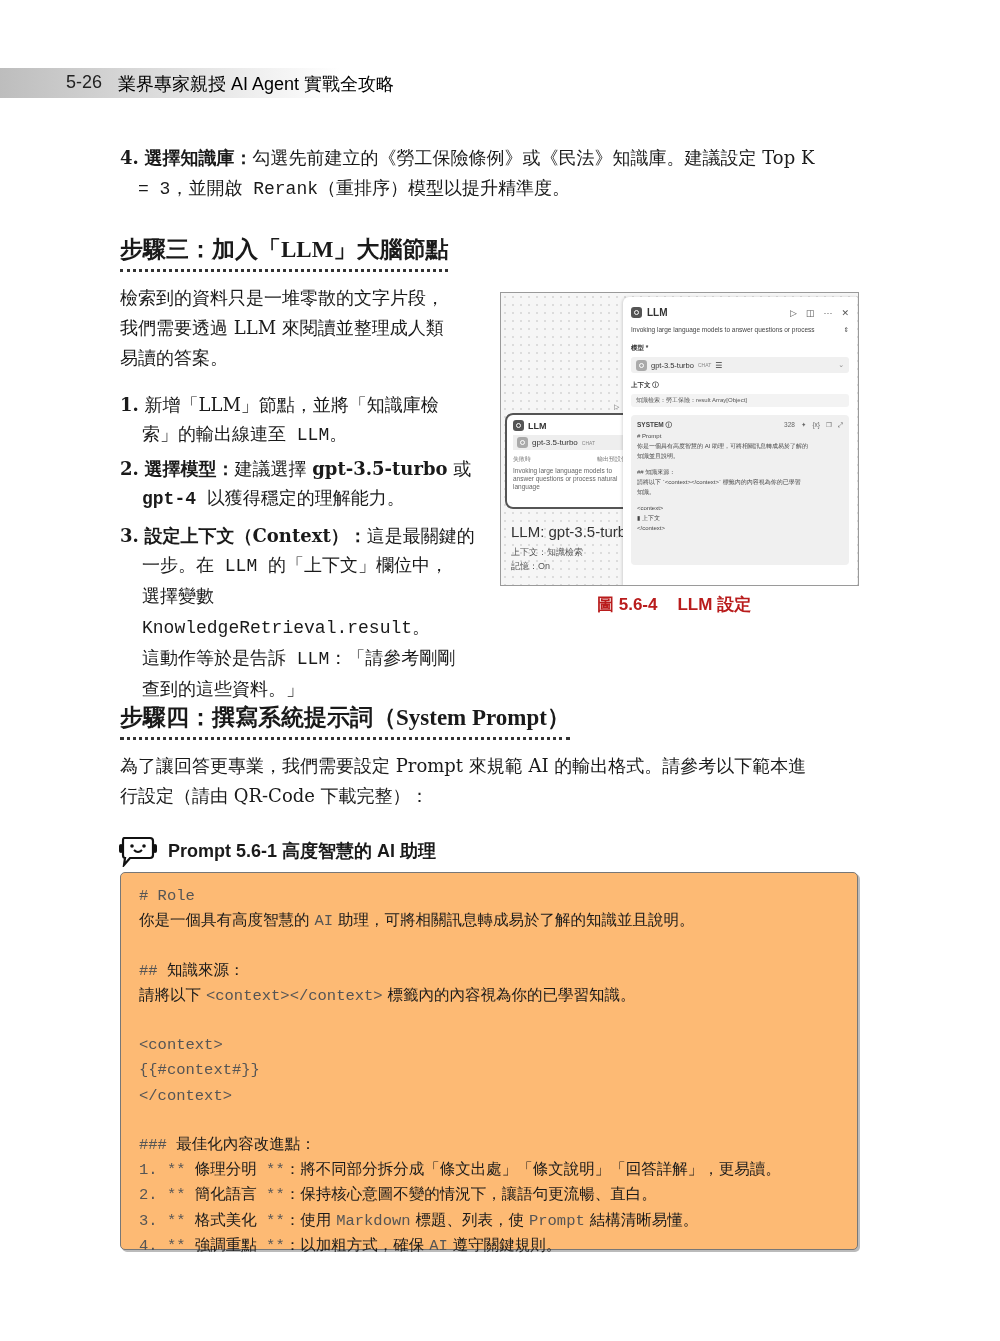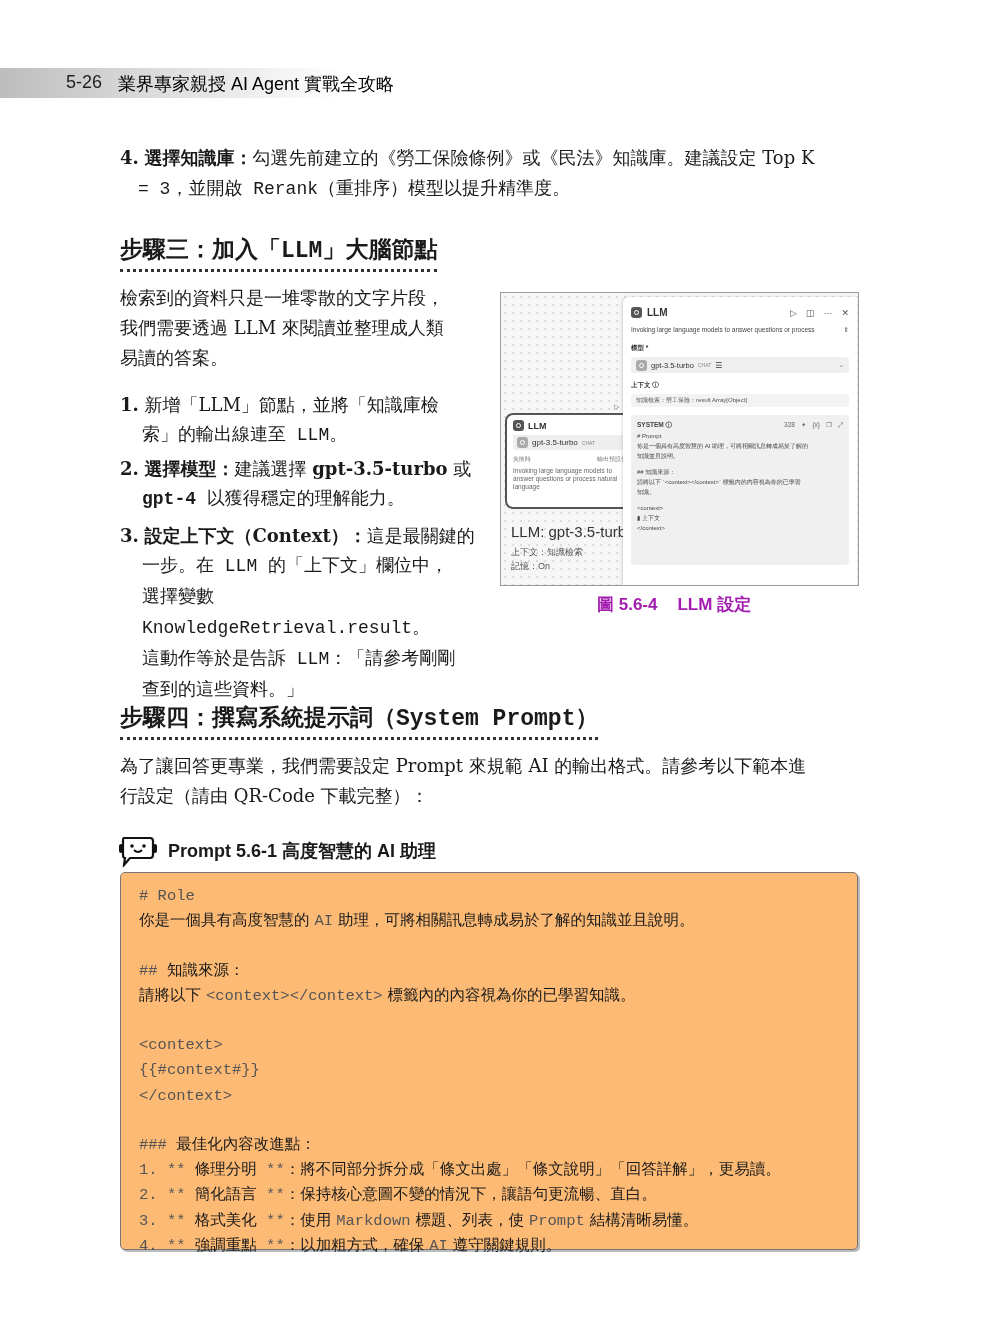--- a/index.html
+++ b/index.html
@@ -6,21 +6,21 @@
   body { width:1000px; height:1341px; position:relative; overflow:hidden;
          font-family:"DejaVu Serif","Liberation Serif",serif; color:#1a1a1a; }
   .hdr-band { position:absolute; left:0; top:68px; width:340px; height:30px;
               background:linear-gradient(to right,#bdbdbd 0%,#d8d8d8 40%,#ffffff 100%); }
   .hdr-page { position:absolute; left:66px; top:72px; font-family:"Liberation Sans",sans-serif; font-size:18px; color:#222; }
   .hdr-title { position:absolute; left:118px; top:72px; font-family:"Liberation Sans",sans-serif; font-size:18px; color:#000000; }
 
   .para { position:absolute; font-size:18px; line-height:30px; }
   .b { font-weight:bold; }
 
-  .h2 { position:absolute; font-family:Liberation Mono, monospace; font-weight:bold; font-size:23px;
+  .h2 { position:absolute; font-family:Liberation Serif, serif; font-weight:bold; font-size:23px;
         padding-bottom:4px; border-bottom:3px dotted #333; white-space:nowrap; }
 
   .item { position:absolute; font-size:18px; line-height:31px; }
   .item .num { font-weight:bold; }
   .indent { padding-left:22px; display:block;font-family:Liberation Mono, monospace; }
 
   
   .figure { position:absolute; left:500px; top:292px; width:357px; height:292px;
             border:1px solid #9a9a9a; background:#f6f6f6; overflow:hidden;
             font-family:"Liberation Sans",sans-serif; }
@@ -49,21 +49,21 @@
   .panel .lbl { padding:6px 8px 2px; font-size:6.5px; font-weight:bold; color:#333; }
   .panel .select { margin:2px 8px; background:#f0f0f0; border-radius:3px; height:16px; display:flex; align-items:center; gap:4px; padding:0 5px; font-size:7.5px; }
   .panel .select .chev { margin-left:auto; color:#888; font-size:7px; }
   .panel .ctx { margin:2px 8px; background:#f3f3f3; border-radius:3px; height:13px; display:flex; align-items:center; padding:0 5px; font-size:6px; color:#555; }
   .panel .sys { margin:8px 8px 0; background:#f0f0f0; border-radius:4px; padding:5px 6px; height:140px; font-size:6px; line-height:10px; color:#444; }
   .panel .sys .shead { display:flex; align-items:center; font-weight:bold; font-size:6.5px; margin-bottom:1px; }
   .panel .sys .shead .r { margin-left:auto; display:flex; gap:6px; font-weight:normal; color:#666; }
   .panel .sys .gap { height:6px; }
   .connector { position:absolute; left:113px; top:110px; font-size:7px; color:#666; }
 
-  .caption { position:absolute; left:597px; top:593px; font-family:"Liberation Sans",sans-serif; font-weight:bold; font-size:17px; color:#a21caf; white-space:nowrap; }
+  .caption { position:absolute; left:597px; top:593px; font-family:"Liberation Sans",sans-serif; font-weight:bold; font-size:17px; color:#b91c1c; white-space:nowrap; }
   .caption .gap { display:inline-block; width:20px; }
 
   .prompt-title { position:absolute; left:118px; top:835px; display:flex; align-items:center; gap:10px;
                   font-family:"Liberation Sans",sans-serif; font-weight:bold; font-size:18px; }
   .bot-icon { width:40px; height:32px; position:relative; }
 
   .codebox { position:absolute; left:120px; top:872px; width:736px; height:376px; background:#fdba74;
              border:1.5px solid #777; border-radius:5px; box-shadow:2px 2px 0 #bbb; }
   .code { position:absolute; left:18px; top:10px; font-size:15.5px; line-height:24.2px; color:#1a1a1a;
           font-family:"DejaVu Sans","Liberation Sans",sans-serif; white-space:pre; }

